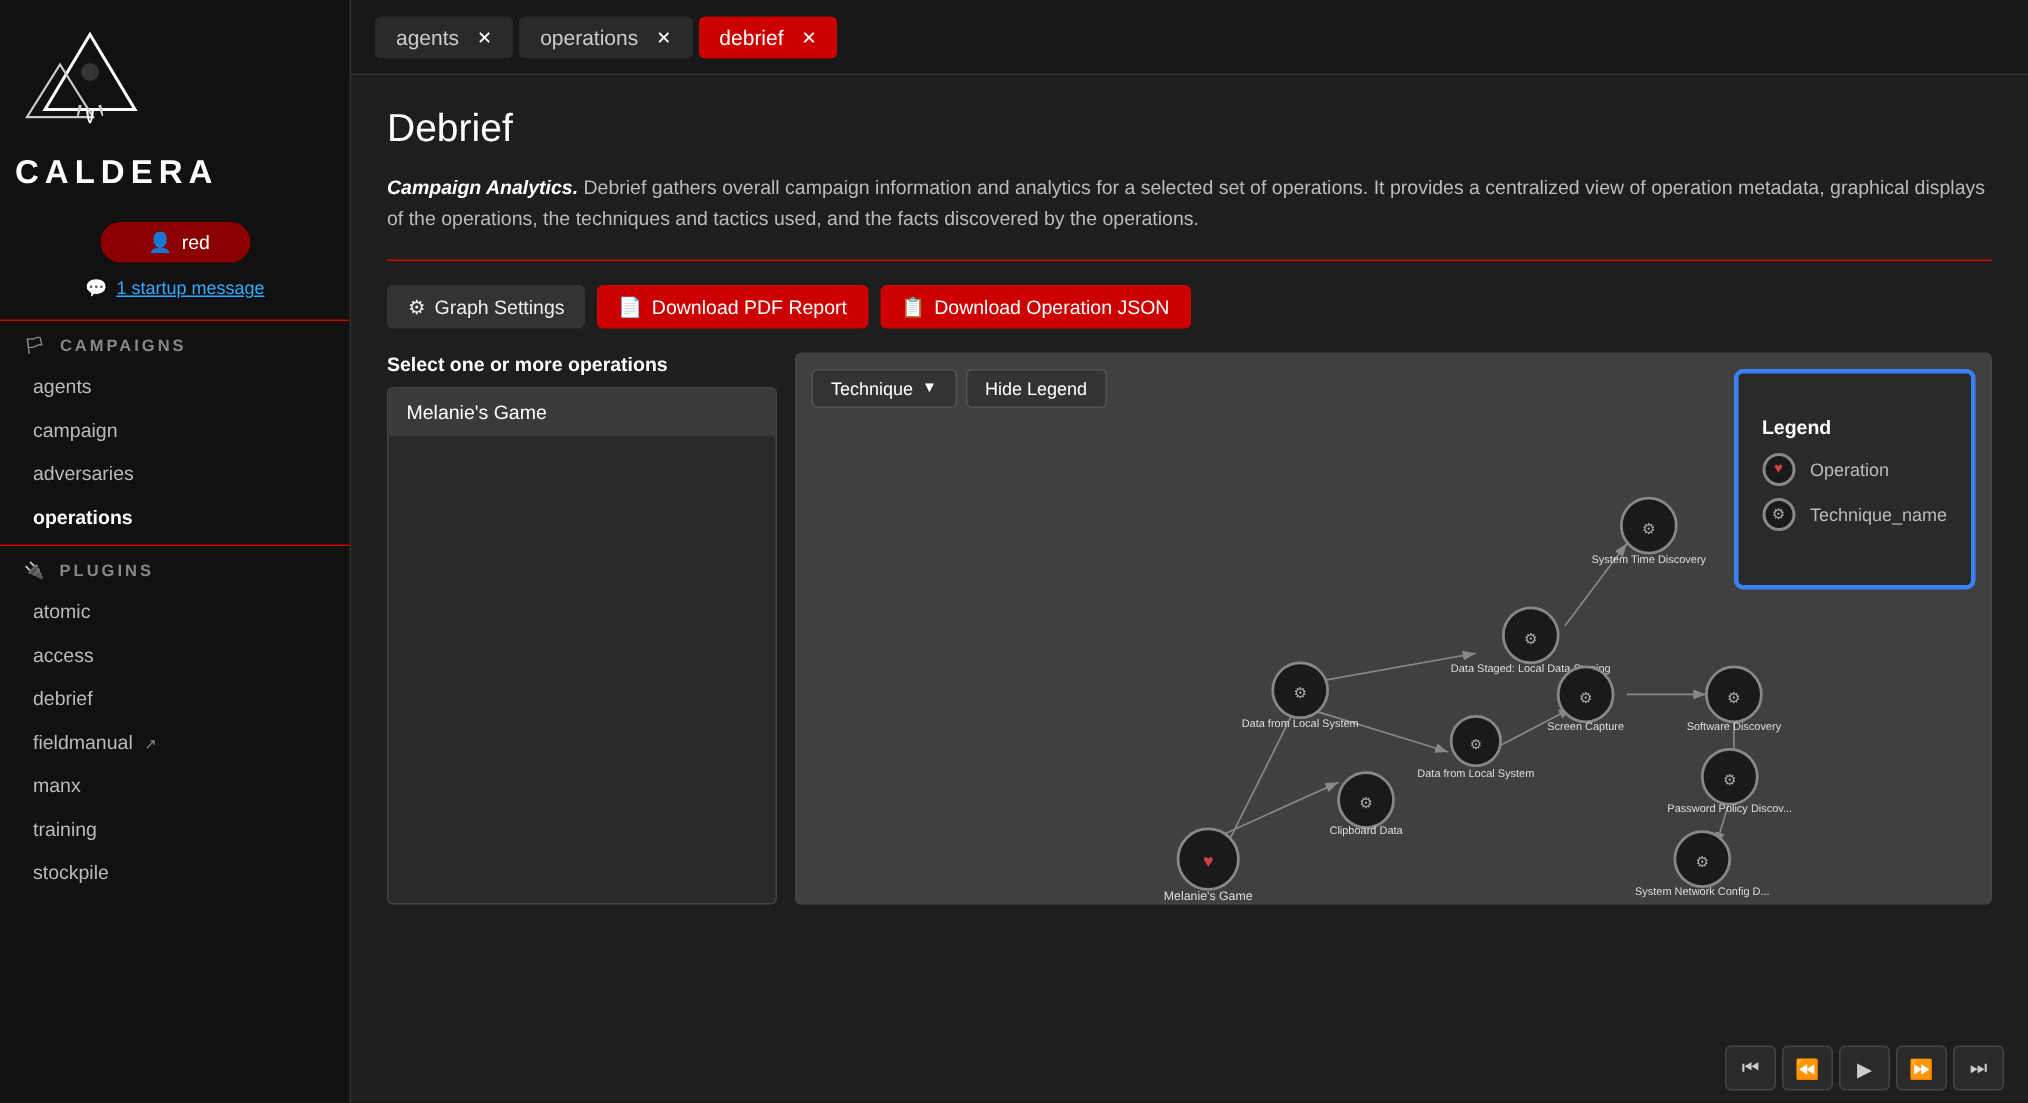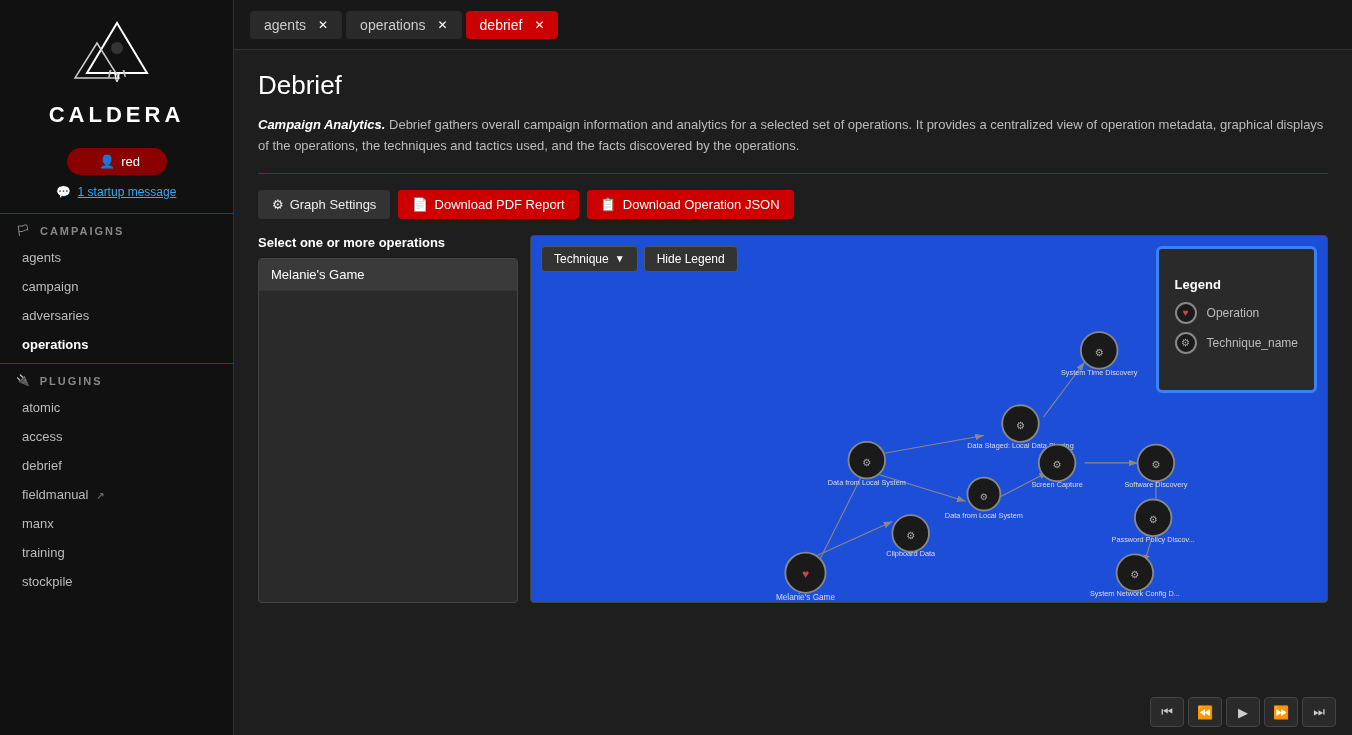--- a/index.html
+++ b/index.html
@@ -11,21 +11,21 @@
       min-width: 234px;
       background: #111;
       display: flex;
       flex-direction: column;
       border-right: 1px solid #333;
       overflow-y: auto;
     }
     #logo-area {
       display: flex;
       flex-direction: column;
-      align-items: center;
+      align-items: flex-start;
       padding: 18px 10px 10px;
     }
     #logo-svg {
       width: 100px;
       height: 80px;
     }
     #logo-title {
       font-size: 22px;
       font-weight: bold;
       letter-spacing: 4px;
@@ -191,21 +191,21 @@
       color: #ccc;
       font-size: 13px;
       cursor: pointer;
       border-bottom: 1px solid #333;
     }
     .ops-list-item.selected { background: #3a3a3a; color: #fff; }
 
     
     #graph-panel {
       flex: 1;
-      background: #1d4ed8;
+      background: #404040;
       border: 1px solid #444;
       border-radius: 4px;
       position: relative;
       overflow: hidden;
     }
 
     
     #graph-controls {
       position: absolute;
       top: 10px;

